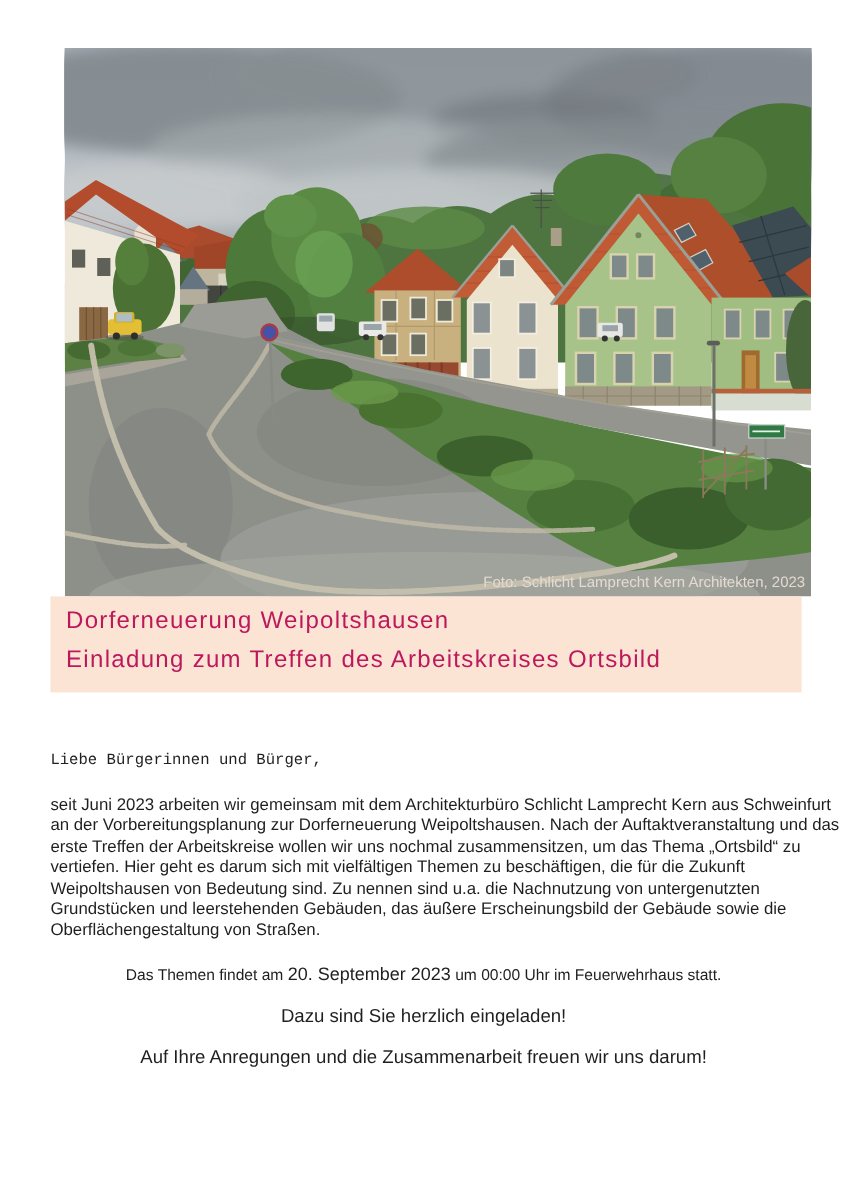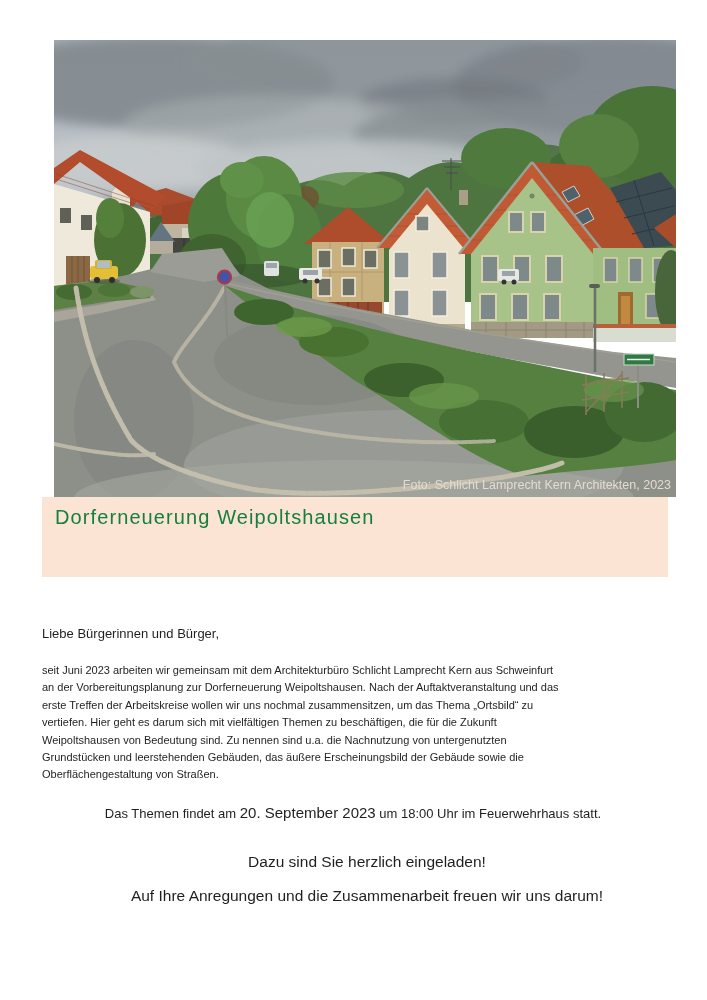--- a/index.html
+++ b/index.html
@@ -8,40 +8,40 @@
     font-family:"Liberation Sans",sans-serif;color:#1f1f1f;overflow:hidden;
   }
   .photo{position:absolute;left:42px;top:40px;width:622px;height:574px;margin:0;padding-left:12px;}
   .photo svg{display:block;width:622px;height:457px;}
   .banner{
     position:absolute;left:42px;top:497px;width:626px;height:80px;
     background:#fbe4d3;
   }
   .banner h1,.banner h2{
     position:absolute;left:13px;margin:0;font-weight:400;
-    font-size:20px;line-height:30px;letter-spacing:1.1px;color:#15803d;
+    font-size:20px;line-height:30px;letter-spacing:1.1px;color:#be185d;
     white-space:nowrap;
   }
   .banner h1{top:5px;}
   .banner h2{top:38px;}
   .greeting{
     position:absolute;left:42px;top:625px;width:622px;margin:0;
-    font-size:13px;line-height:17px;
+    font-size:13px;line-height:17px;font-family:Liberation Mono, monospace;
   }
   .paragraph{
     position:absolute;left:42px;top:662px;width:640px;margin:0;
-    font-size:11px;line-height:17.4px;white-space:pre;
+    font-size:14px;line-height:17.4px;white-space:pre;
   }
   .meeting{
     position:absolute;left:42px;top:800px;width:622px;margin:0;
     text-align:center;line-height:26px;font-size:13px;white-space:nowrap;
   }
   .meeting .date{font-size:15px;}
   .center-line{
-    position:absolute;left:42px;width:622px;margin:14px;text-align:center;
+    position:absolute;left:42px;width:622px;margin:0;text-align:center;
     font-size:15.5px;line-height:20px;white-space:nowrap;
   }
   .invite{top:838px;}
   .closing{top:872px;}
 </style>
 </head>
 <body>
 
 <div class="page">
 
@@ -344,29 +344,30 @@
           <line x1="568" y1="331" x2="568" y2="368"></line>
         <line x1="532" y1="372" x2="568" y2="334"></line>
       </g>
 
       <text x="617" y="449" text-anchor="end" font-family="Liberation Sans, sans-serif" font-size="12.5" fill="#e5dad2">Foto: Schlicht Lamprecht Kern Architekten, 2023</text>
     </svg>
   </figure>
 
   <header class="banner">
     <h1>Dorferneuerung Weipoltshausen</h1>
+    <h2>Einladung zum Treffen des Arbeitskreises Ortsbild</h2>
   </header>
 
   <section>
     <p class="greeting">Liebe Bürgerinnen und Bürger,</p>
     <p class="paragraph">seit Juni 2023 arbeiten wir gemeinsam mit dem Architekturbüro Schlicht Lamprecht Kern aus Schweinfurt
 an der Vorbereitungsplanung zur Dorferneuerung Weipoltshausen. Nach der Auftaktveranstaltung und das
 erste Treffen der Arbeitskreise wollen wir uns nochmal zusammensitzen, um das Thema „Ortsbild“ zu
 vertiefen. Hier geht es darum sich mit vielfältigen Themen zu beschäftigen, die für die Zukunft
 Weipoltshausen von Bedeutung sind. Zu nennen sind u.a. die Nachnutzung von untergenutzten
 Grundstücken und leerstehenden Gebäuden, das äußere Erscheinungsbild der Gebäude sowie die
 Oberflächengestaltung von Straßen.</p>
-    <p class="meeting"><span>Das Themen findet am </span><span class="date">20. September 2023</span><span> um 18:00 Uhr im Feuerwehrhaus statt.</span></p>
+    <p class="meeting"><span>Das Themen findet am </span><span class="date">20. September 2023</span><span> um 00:00 Uhr im Feuerwehrhaus statt.</span></p>
     <p class="center-line invite">Dazu sind Sie herzlich eingeladen!</p>
     <p class="center-line closing">Auf Ihre Anregungen und die Zusammenarbeit freuen wir uns darum!</p>
   </section>
 
 </div>
 
 </body></html>

